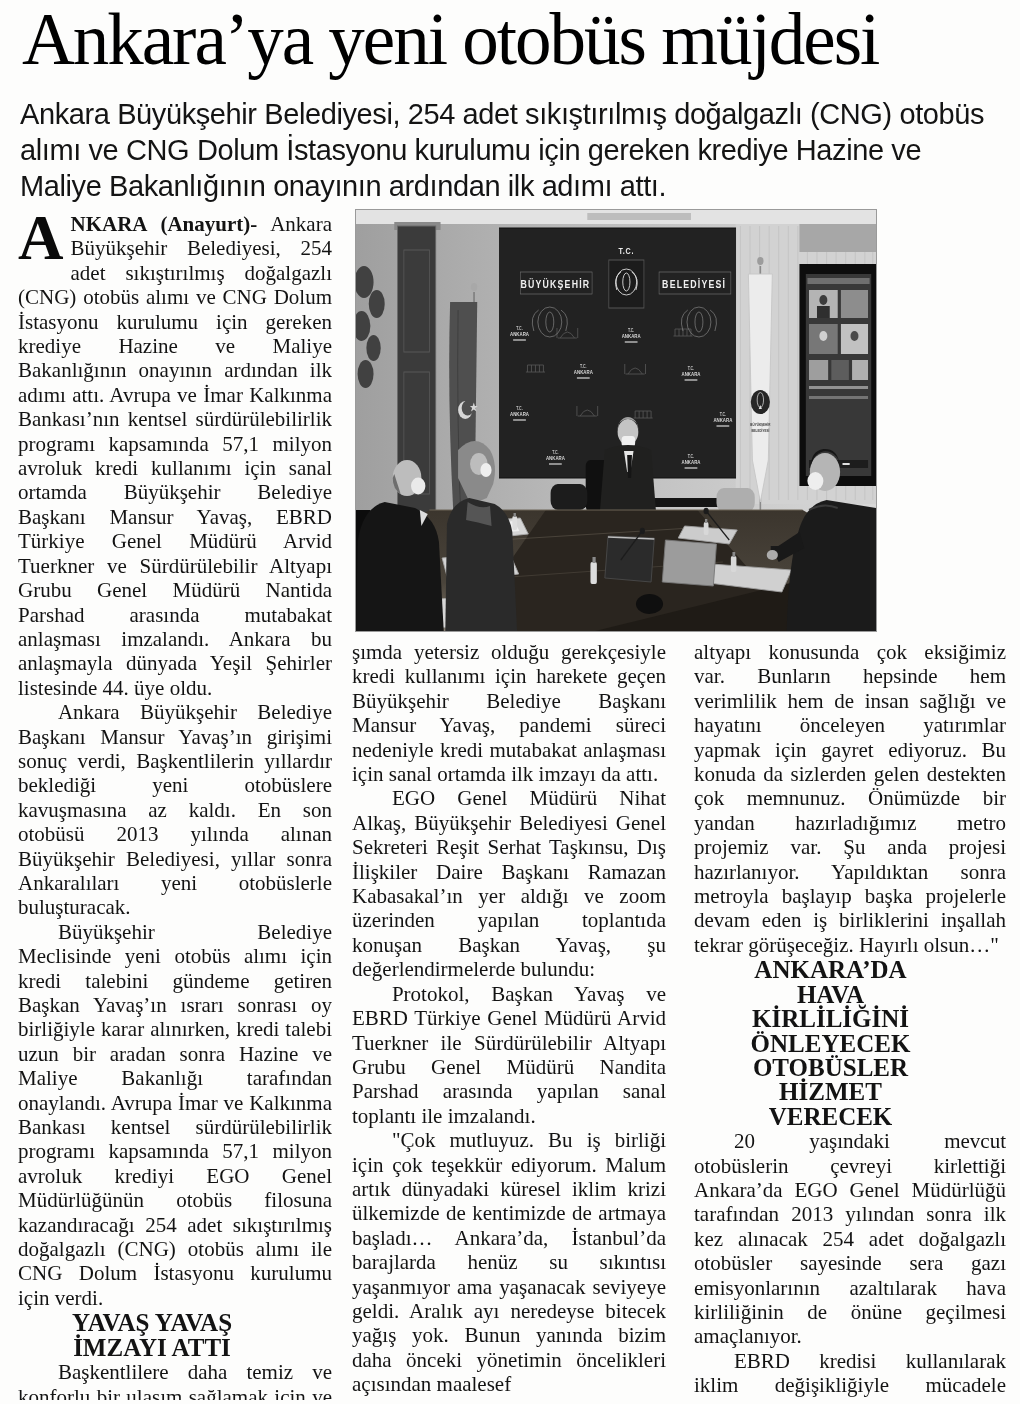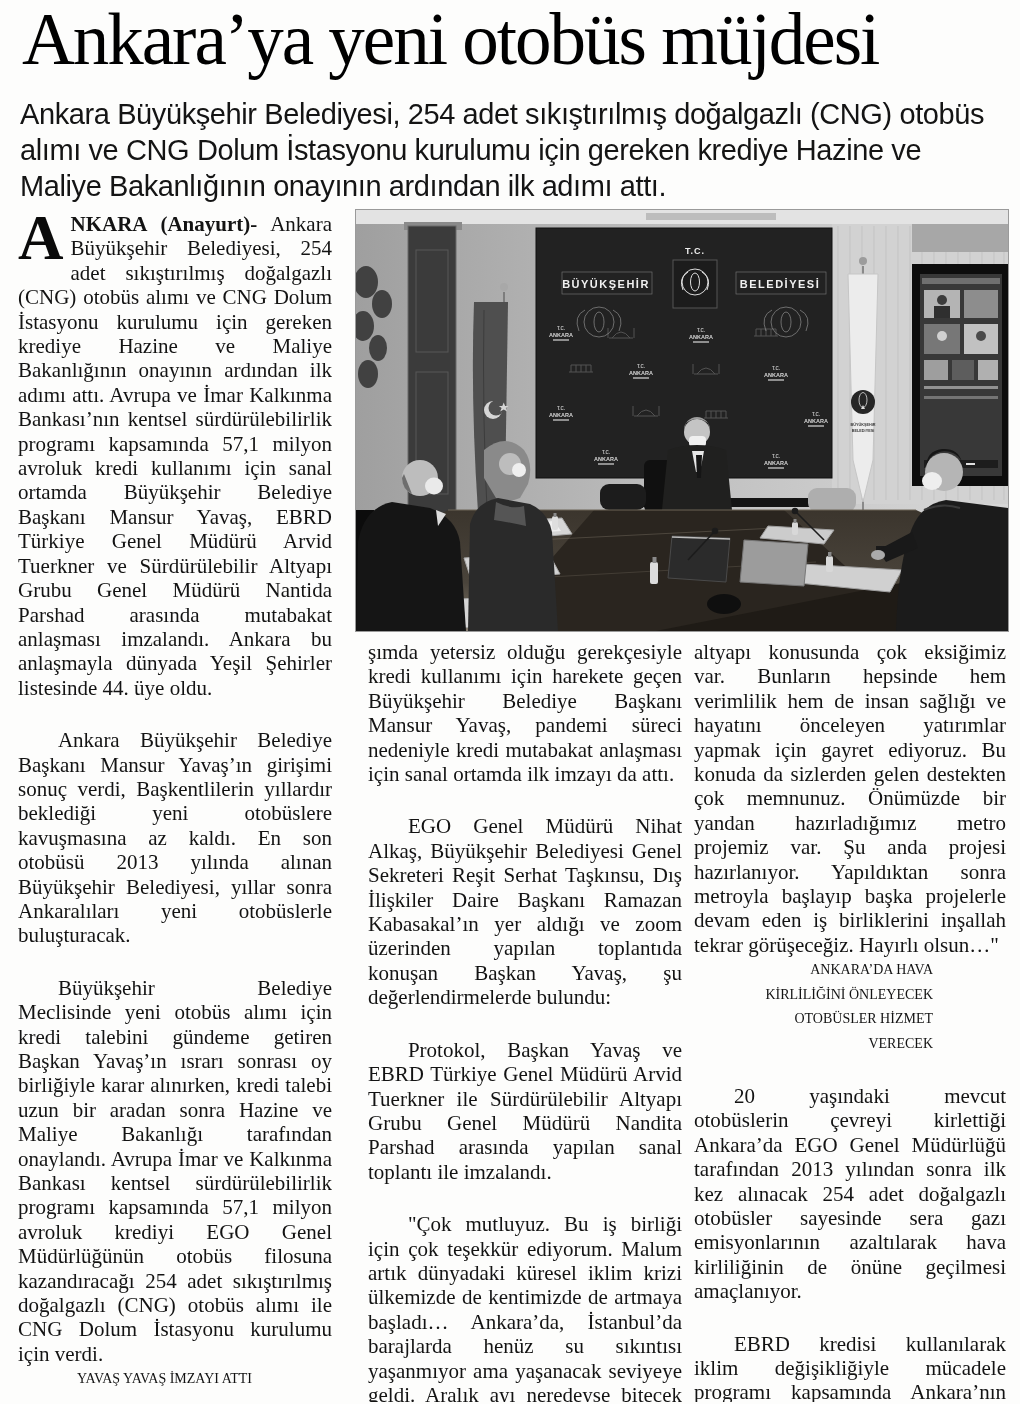--- a/index.html
+++ b/index.html
@@ -7,31 +7,31 @@
         font-family:"Liberation Serif",serif;color:#111;}
   .headline{position:absolute;left:22px;top:2px;width:980px;margin:0;
             font-family:"Liberation Serif",serif;font-weight:400;font-size:73px;
             letter-spacing:-2px;line-height:1.05;color:#000000;white-space:nowrap;}
   .subheadline{position:absolute;left:20px;top:96px;width:982px;margin:0;
                font-family:"Liberation Sans",sans-serif;font-weight:400;
                font-size:29px;line-height:36px;letter-spacing:-0.4px;color:#141414;}
   .col{position:absolute;text-align:justify;font-size:21px;line-height:24.4px;
        overflow:hidden;color:#131313;}
   .col p{margin:0;}
-  .col p.ind{text-indent:1.9em;margin-top:28px;}
+  .col p.ind{text-indent:1.9em;}
   .col-left{left:18px;top:212px;width:314px;height:1188px;}
-  .col-mid{left:368px;top:640px;width:314px;height:762px;}
+  .col-mid{left:352px;top:640px;width:314px;height:762px;}
   .col-right{left:694px;top:640px;width:312px;height:762px;}
   .dropcap{float:left;font-family:"Liberation Serif",serif;font-weight:700;
            font-size:63px;line-height:47px;padding:3px 7px 0 0;color:#0a0a0a;}
   .lead{font-weight:700;}
-  .subhead{margin:1px 0 0 0;font-weight:400;font-size:14px;line-height:24.4px;
-           padding-left:34px;max-width:200px;text-align:right;text-indent:0;}
+  .subhead{margin:1px 0 0 0;font-weight:700;font-size:25px;line-height:24.4px;
+           padding-left:34px;max-width:200px;text-align:center;text-indent:0;}
   .subhead.wide{max-width:205px;}
-  .photo{position:absolute;left:356px;top:210px;width:652px;height:421px;
+  .photo{position:absolute;left:356px;top:210px;width:520px;height:421px;
          background:#fdba74;outline:1px solid #9a9a9a;}
   .photo svg{display:block;width:100%;height:100%;}
   svg text{font-family:"Liberation Sans",sans-serif;}
 </style>
 </head>
 <body>
 
 <div class="page">
 
   <h1 class="headline">Ankara’ya yeni otobüs müjdesi</h1>

